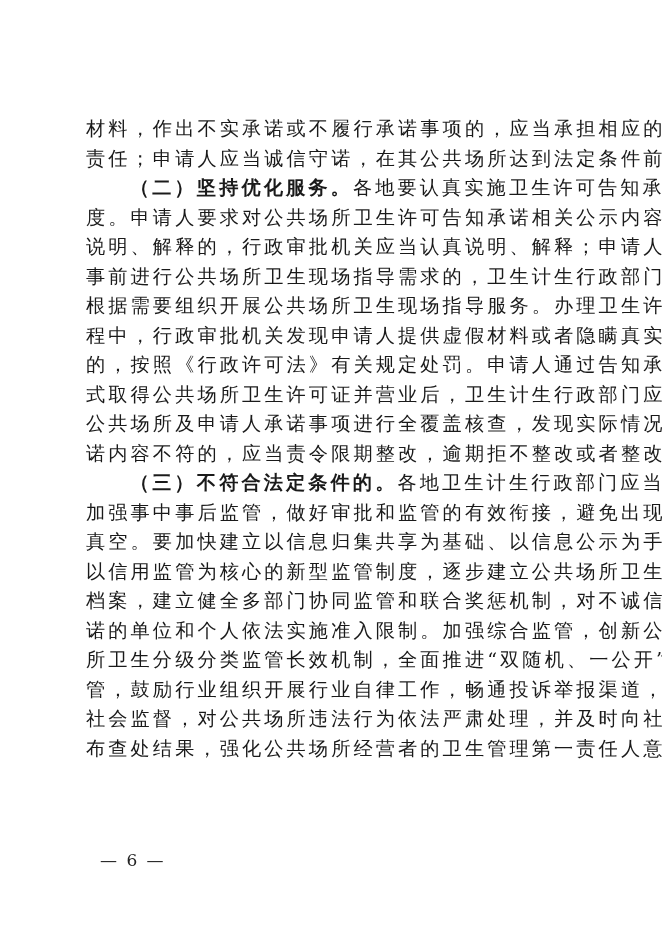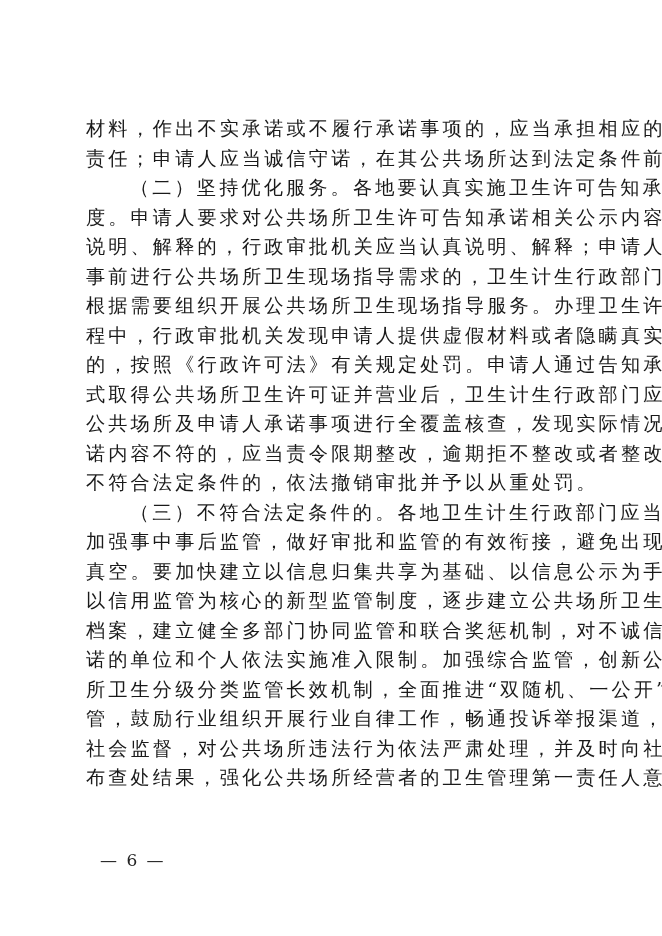--- a/index.html
+++ b/index.html
@@ -11,21 +11,21 @@
     .body-text {
       position: absolute; left: 86px; top: 114px; width: 494px;
       font-family: "DejaVu Serif", "Liberation Serif", serif;
       font-size: 19.2px;
       line-height: 29.5px;
       color: #1a1a1a;
       letter-spacing: 3.1px;
     }
     .line { display: block; white-space: nowrap; height: 29.5px; }
     .indent { padding-left: 44px; }
-    .heading { font-weight: normal; }
+    .heading { font-weight: bold; }
     .page-number {
       position: absolute; left: 100px; top: 850px;
       font-family: "DejaVu Serif", "Liberation Serif", serif;
       font-size: 17px; color: #222; letter-spacing: 2px;
     }
   </style>
 </head>
 <body>
 
 <div class="page">
@@ -35,21 +35,20 @@
     <span class="line indent"><span class="heading">（二）坚持优化服务。</span><span>各地要认真实施卫生许可告知承诺制</span></span>
     <span class="line">度。申请人要求对公共场所卫生许可告知承诺相关公示内容进行</span>
     <span class="line">说明、解释的，行政审批机关应当认真说明、解释；申请人提出</span>
     <span class="line">事前进行公共场所卫生现场指导需求的，卫生计生行政部门可以</span>
     <span class="line">根据需要组织开展公共场所卫生现场指导服务。办理卫生许可过</span>
     <span class="line">程中，行政审批机关发现申请人提供虚假材料或者隐瞒真实情况</span>
     <span class="line">的，按照《行政许可法》有关规定处罚。申请人通过告知承诺方</span>
     <span class="line">式取得公共场所卫生许可证并营业后，卫生计生行政部门应当对</span>
     <span class="line">公共场所及申请人承诺事项进行全覆盖核查，发现实际情况与承</span>
     <span class="line">诺内容不符的，应当责令限期整改，逾期拒不整改或者整改后仍</span>
-    <span class="line">不符合法定条件的，依法撤销审批并予以从重处罚。</span>
     <span class="line indent"><span class="heading">（三）不符合法定条件的。</span><span>各地卫生计生行政部门应当切实</span></span>
     <span class="line">加强事中事后监管，做好审批和监管的有效衔接，避免出现监管</span>
     <span class="line">真空。要加快建立以信息归集共享为基础、以信息公示为手段、</span>
     <span class="line">以信用监管为核心的新型监管制度，逐步建立公共场所卫生诚信</span>
     <span class="line">档案，建立健全多部门协同监管和联合奖惩机制，对不诚信不守</span>
     <span class="line">诺的单位和个人依法实施准入限制。加强综合监管，创新公共场</span>
     <span class="line">所卫生分级分类监管长效机制，全面推进“双随机、一公开”监</span>
     <span class="line">管，鼓励行业组织开展行业自律工作，畅通投诉举报渠道，加强</span>
     <span class="line">社会监督，对公共场所违法行为依法严肃处理，并及时向社会公</span>
     <span class="line">布查处结果，强化公共场所经营者的卫生管理第一责任人意识，</span>

